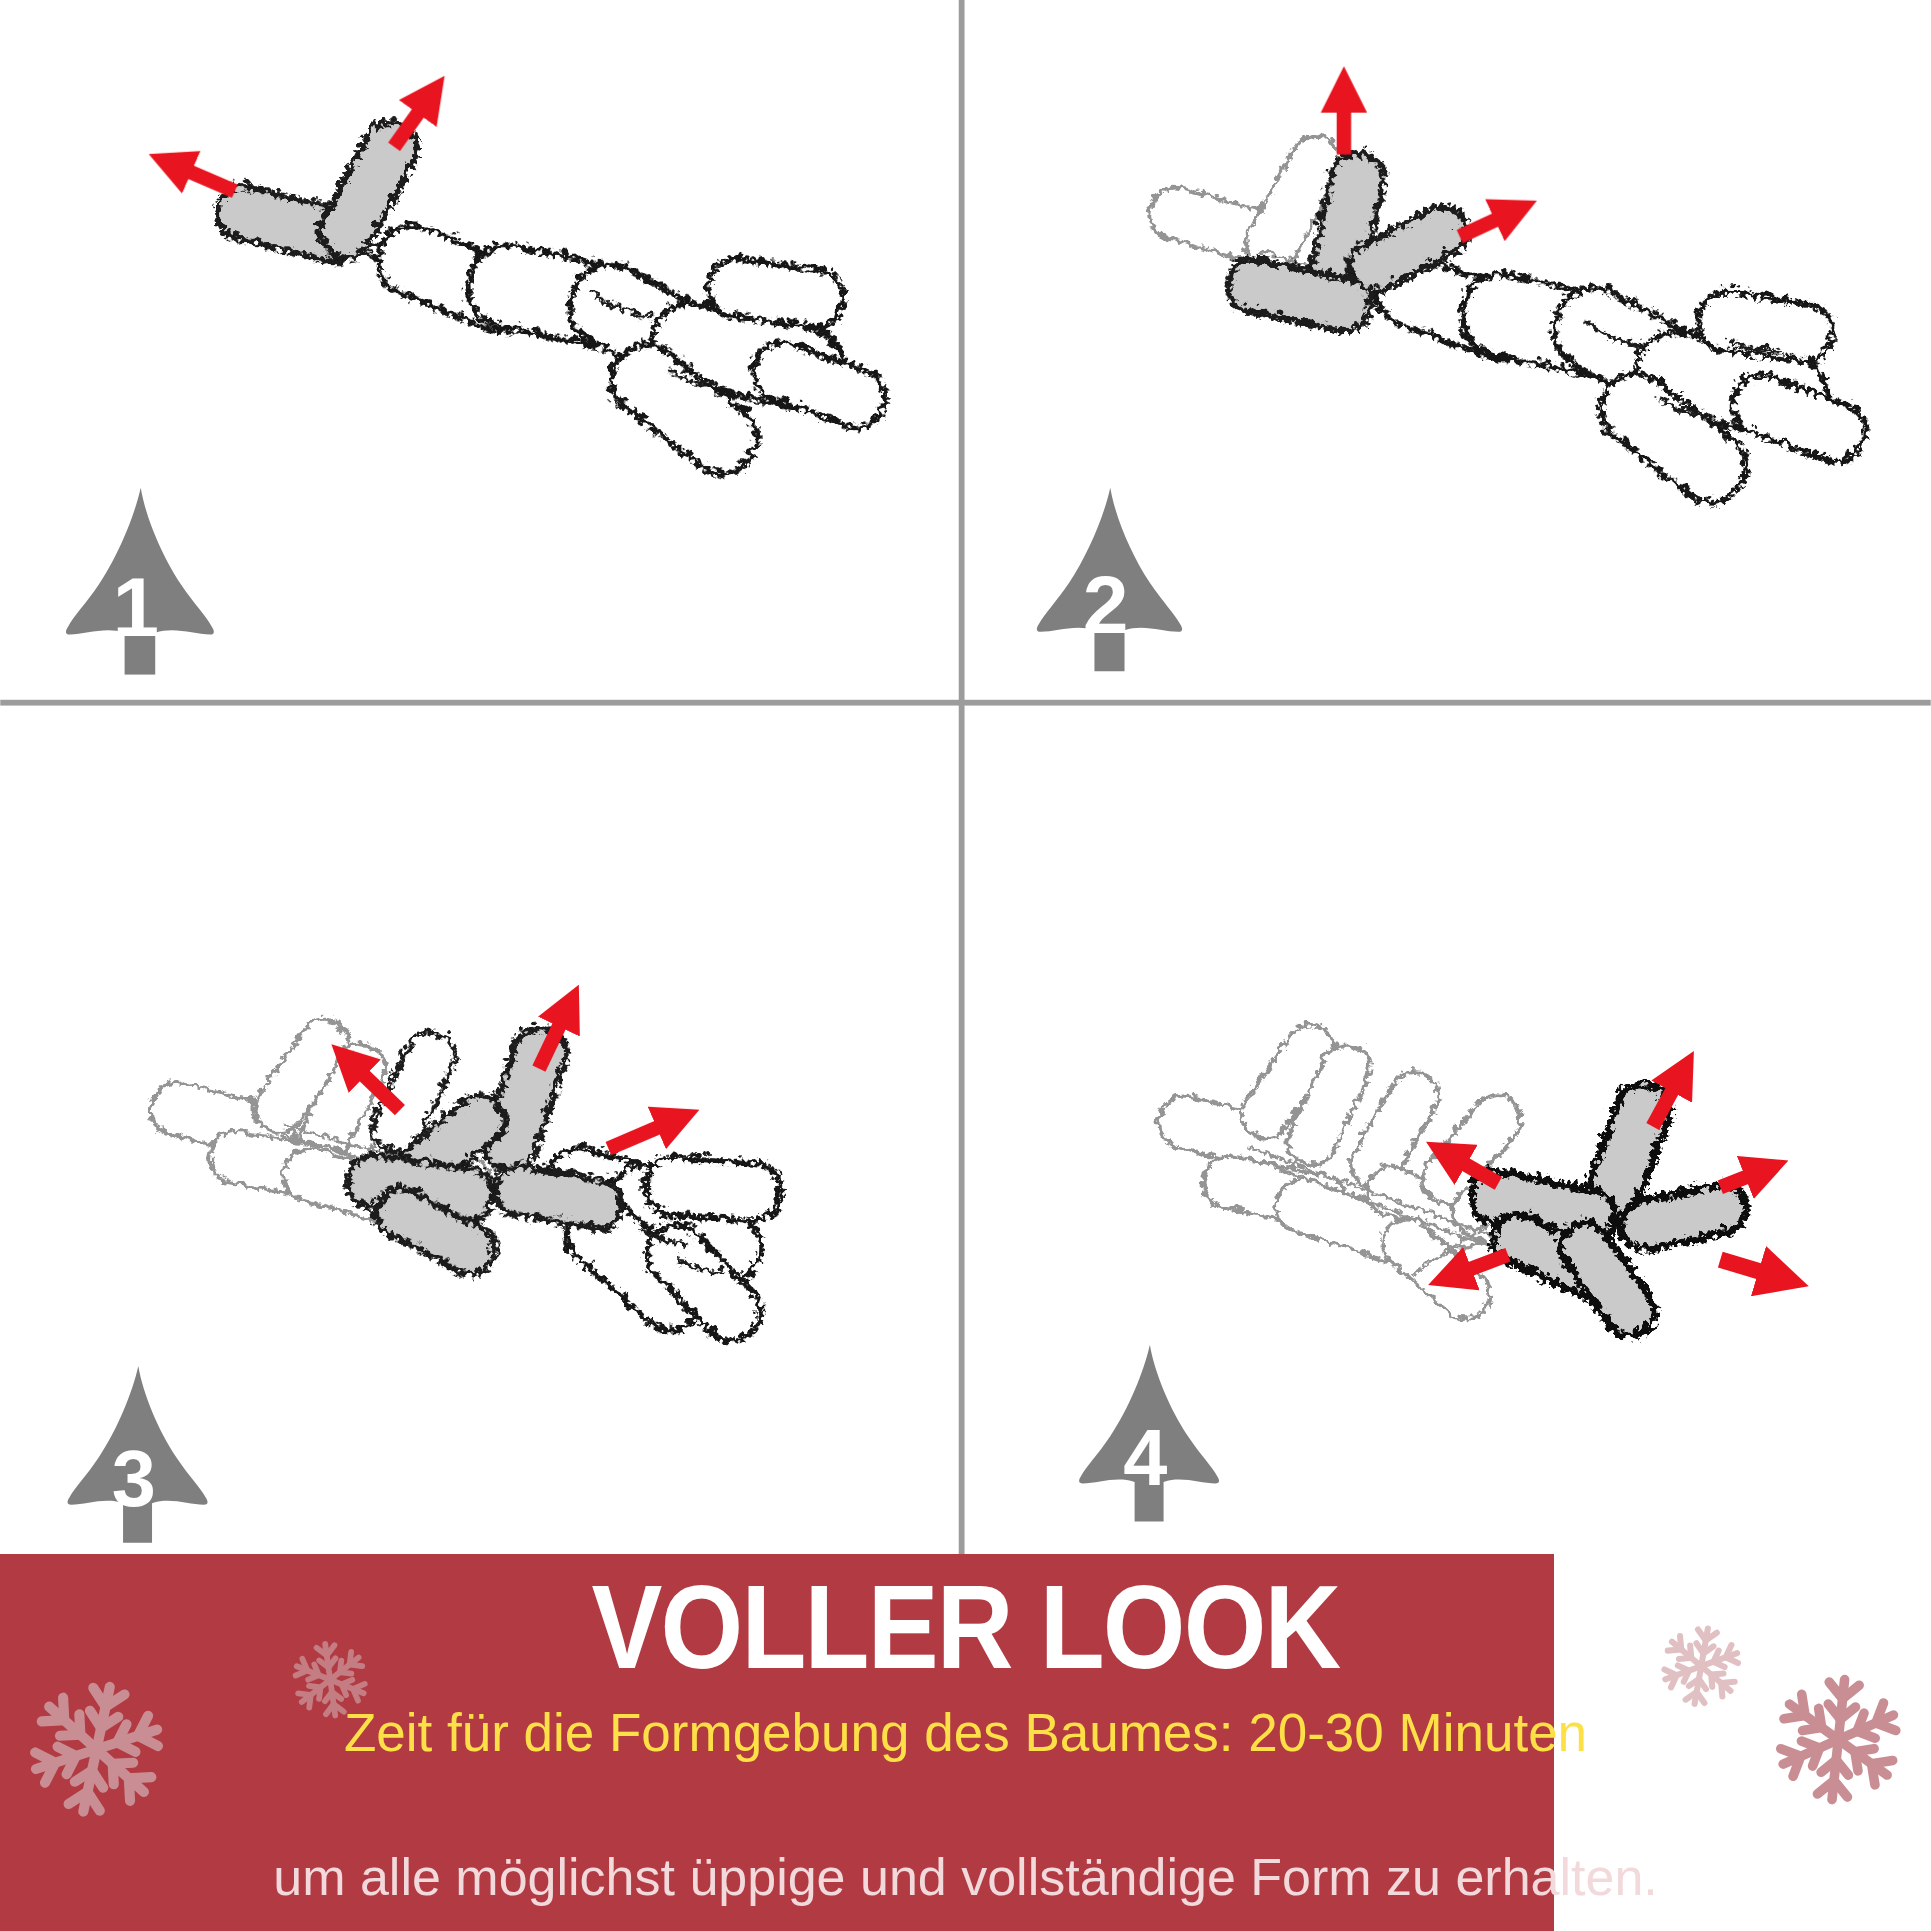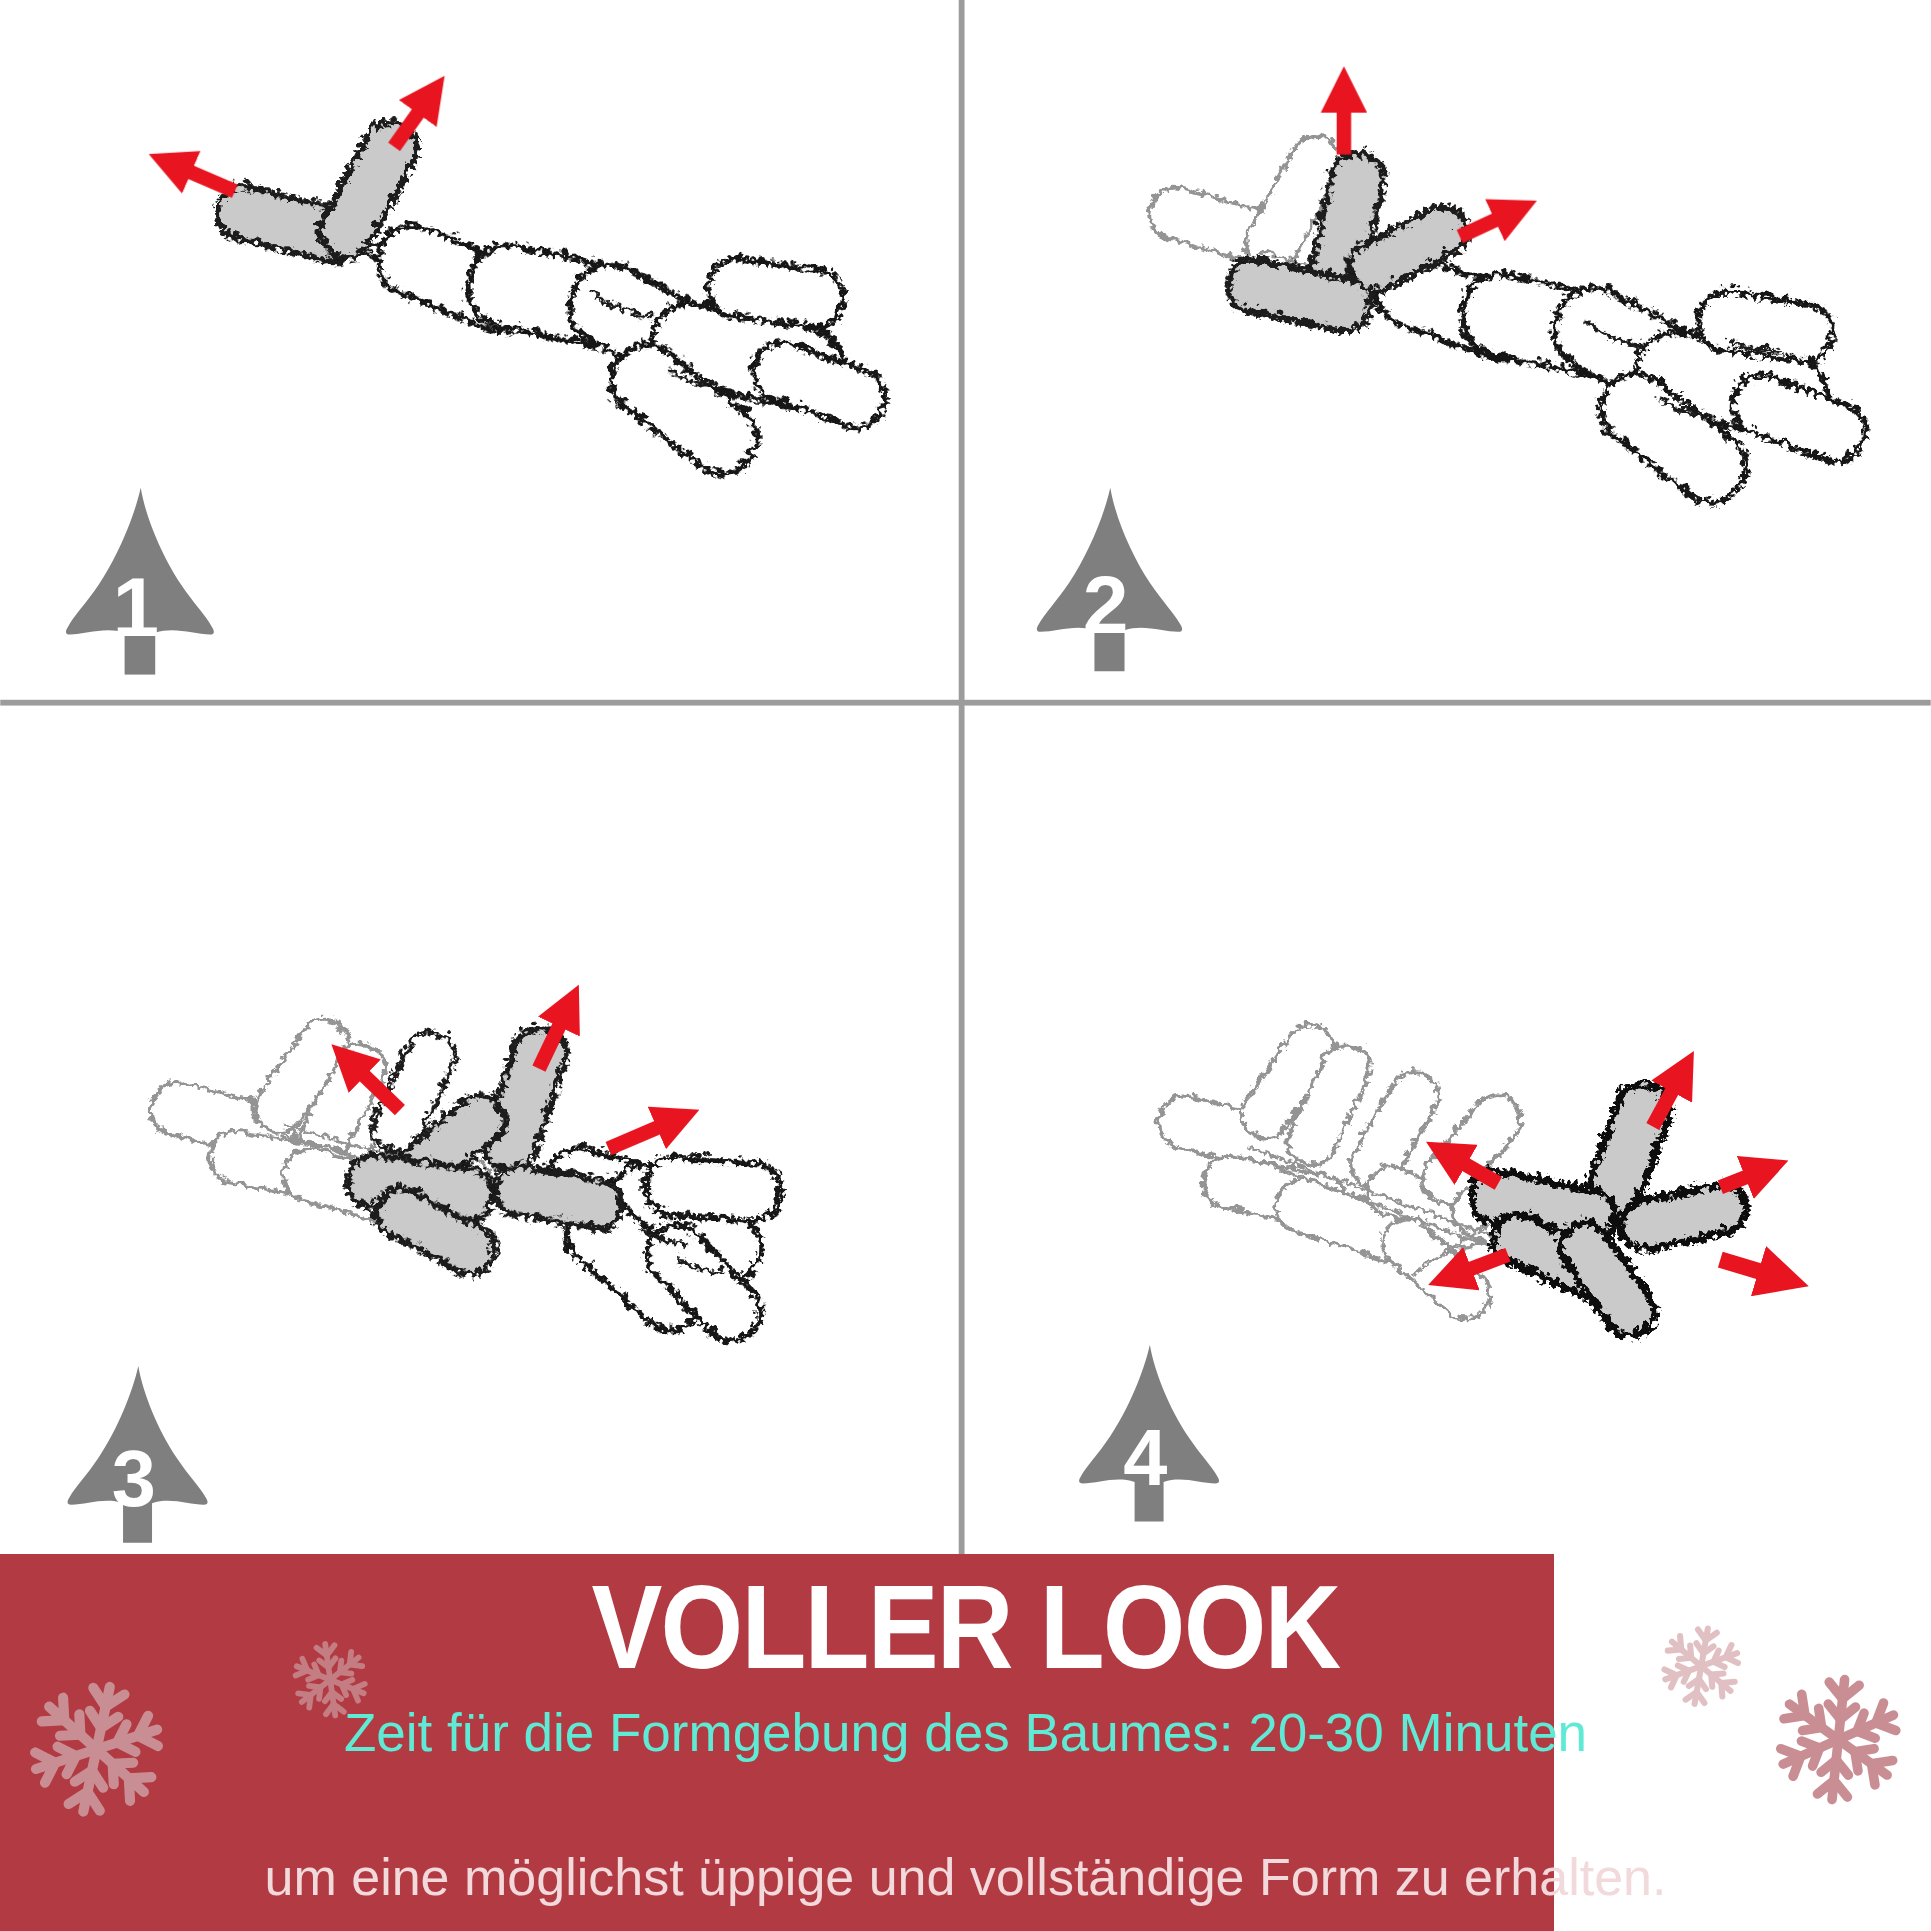--- a/index.html
+++ b/index.html
@@ -20,21 +20,21 @@
   .arrow-big{stroke:#e8141f;stroke-width:17;fill:none;marker-end:url(#ah);}
   .tree{fill:#7f7f7f;}
   .tree-num{fill:#ffffff;font-weight:bold;font-size:52px;text-anchor:middle;
             font-family:"Liberation Sans", sans-serif;}
 
   
   .banner{position:absolute;left:0;top:1554px;width:1554px;height:377px;background:#b23a42;text-decoration:underline;}
   .banner-line{position:absolute;left:0;width:1931px;text-align:center;white-space:nowrap;}
   .banner-title{top:9.7px;line-height:127px;font-size:118px;font-weight:bold;letter-spacing:-1.9px;
                 color:#ffffff;transform:scaleX(0.90);}
-  .banner-subtitle{top:151px;line-height:56px;font-size:53px;color:#5eead4;}
+  .banner-subtitle{top:151px;line-height:56px;font-size:53px;color:#fde047;}
   .banner-note1{top:230px;line-height:56px;font-size:52px;color:#f2d9db;}
   .banner-note2{top:295px;line-height:56px;font-size:52px;color:#f2d9db;}
   .note-label{font-weight:bold;color:#e2aeb3;margin-right:13.5px;}
   .flakes{position:absolute;left:0;top:0;}
 </style>
 </head>
 <body>
 
 <div class="canvas">
 
@@ -242,17 +242,17 @@
 
   <div class="banner">
     <svg class="flakes" width="1931" height="377" viewBox="0 0 2000 390">
       <use href="#flake" transform="translate(100,202) rotate(12) scale(1.5)"></use>
       <use href="#flake" transform="translate(342,130) rotate(-8) scale(0.85)" opacity="0.8"></use>
       <use href="#flake" transform="translate(1762,116) rotate(10) scale(0.9)" opacity="0.55"></use>
       <use href="#flake" transform="translate(1904,192) rotate(6) scale(1.42)"></use>
     </svg>
     <div class="banner-line banner-title">VOLLER LOOK</div>
     <div class="banner-line banner-subtitle">Zeit für die Formgebung des Baumes: 20-30 Minuten</div>
-    <div class="banner-line banner-note2">um eine möglichst üppige und vollständige Form zu erhalten.</div>
+    <div class="banner-line banner-note2">um alle möglichst üppige und vollständige Form zu erhalten.</div>
   </div>
 
 </div>
 
 
 </body></html>

